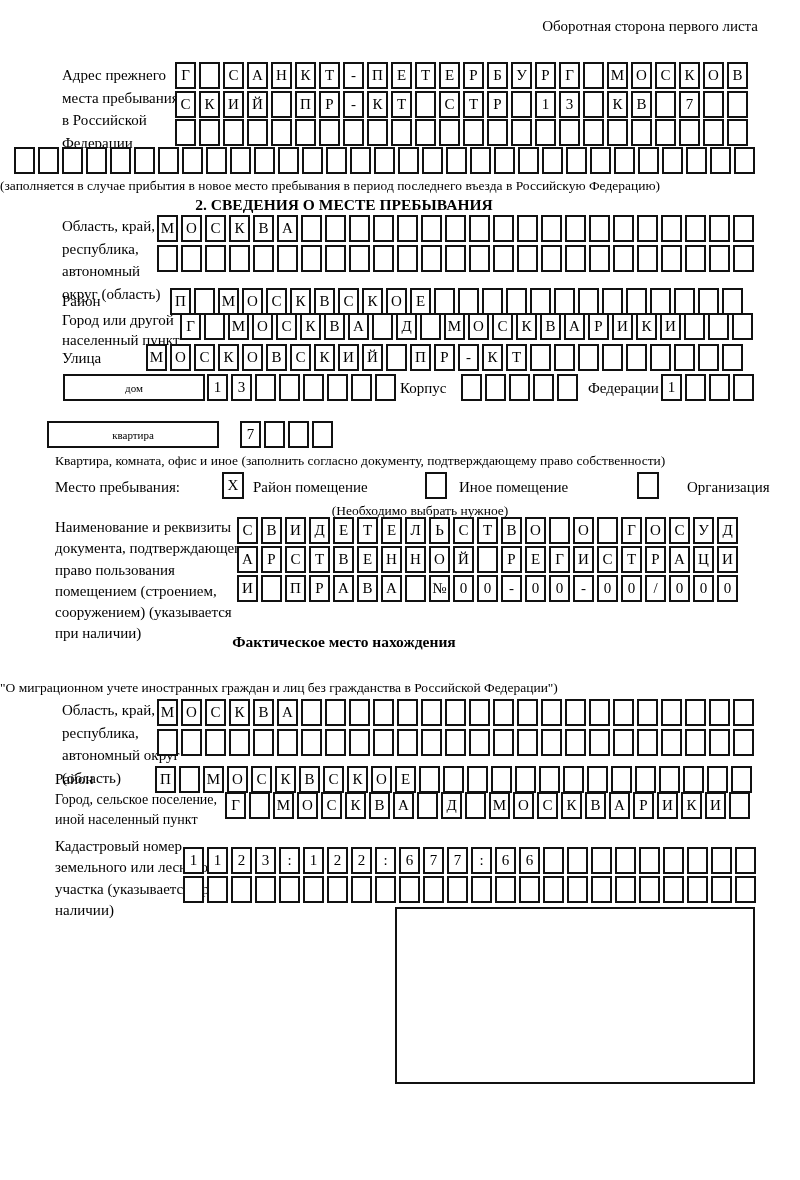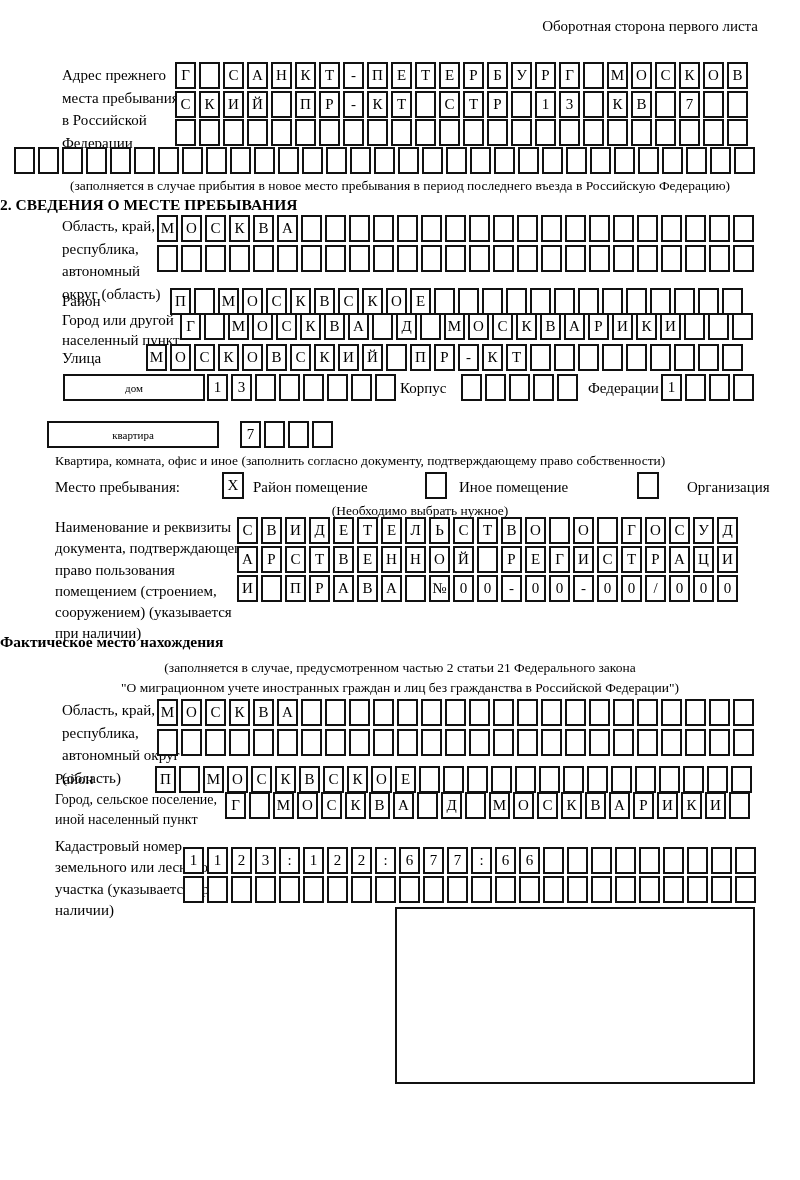--- a/index.html
+++ b/index.html
@@ -3,22 +3,22 @@
 <meta charset="utf-8">
 <style>
   html,body{margin:0;padding:0;background:#fff;}
   #page{position:relative;width:800px;height:1180px;background:#fff;color:#000;
         font-family:Liberation Serif, serif;overflow:hidden;}
   .cells{position:absolute;display:flex;gap:3px;}
   .cell{box-sizing:border-box;flex:none;width:21px;height:27px;border:2px solid #111;
         display:flex;align-items:center;justify-content:center;font-size:15px;background:#fff;}
   .lbl{position:absolute;font-size:15px;line-height:1.5;}
   .cap{position:absolute;font-size:13.5px;line-height:1.45;}
-  .center{left:0;width:800px;text-align:center;}
-  .title{position:absolute;left:0;width:688px;text-align:left;font-weight:bold;font-size:15.5px;}
+  .center{left:0;width:800px;text-align:left;}
+  .title{position:absolute;left:0;width:688px;text-align:center;font-weight:bold;font-size:15.5px;}
   .wbox{position:absolute;box-sizing:border-box;height:27px;border:2px solid #111;
         display:flex;align-items:center;justify-content:center;font-size:11px;background:#fff;}
   .cb{position:absolute;box-sizing:border-box;width:22px;height:27px;border:2px solid #111;
       display:flex;align-items:center;justify-content:center;font-size:15px;background:#fff;}
   .bigbox{position:absolute;box-sizing:border-box;border:2px solid #111;background:#fff;}
   .note-right{position:absolute;font-size:15px;}
 </style>
 </head>
 <body>
 
@@ -393,21 +393,20 @@
       <span class="cell">-</span>
       <span class="cell">0</span>
       <span class="cell">0</span>
       <span class="cell">/</span>
       <span class="cell">0</span>
       <span class="cell">0</span>
       <span class="cell">0</span>
     </div>
 
   <div class="title" style="top:633px;">Фактическое место нахождения</div>
-  <div class="cap center" style="top:658px;">(заполняется в случае, предусмотренном частью 2 статьи 21 Федерального закона</div>
   <div class="cap center" style="top:678px;">"О миграционном учете иностранных граждан и лиц без гражданства в Российской Федерации")</div>
 
   <div class="lbl" style="left:62px;top:699px;width:132px;">Область, край, республика, автономный округ (область)</div>
   <div class="cells" style="left:157px;top:699px;">
       <span class="cell">М</span>
       <span class="cell">О</span>
       <span class="cell">С</span>
       <span class="cell">К</span>
       <span class="cell">В</span>
       <span class="cell">А</span>

